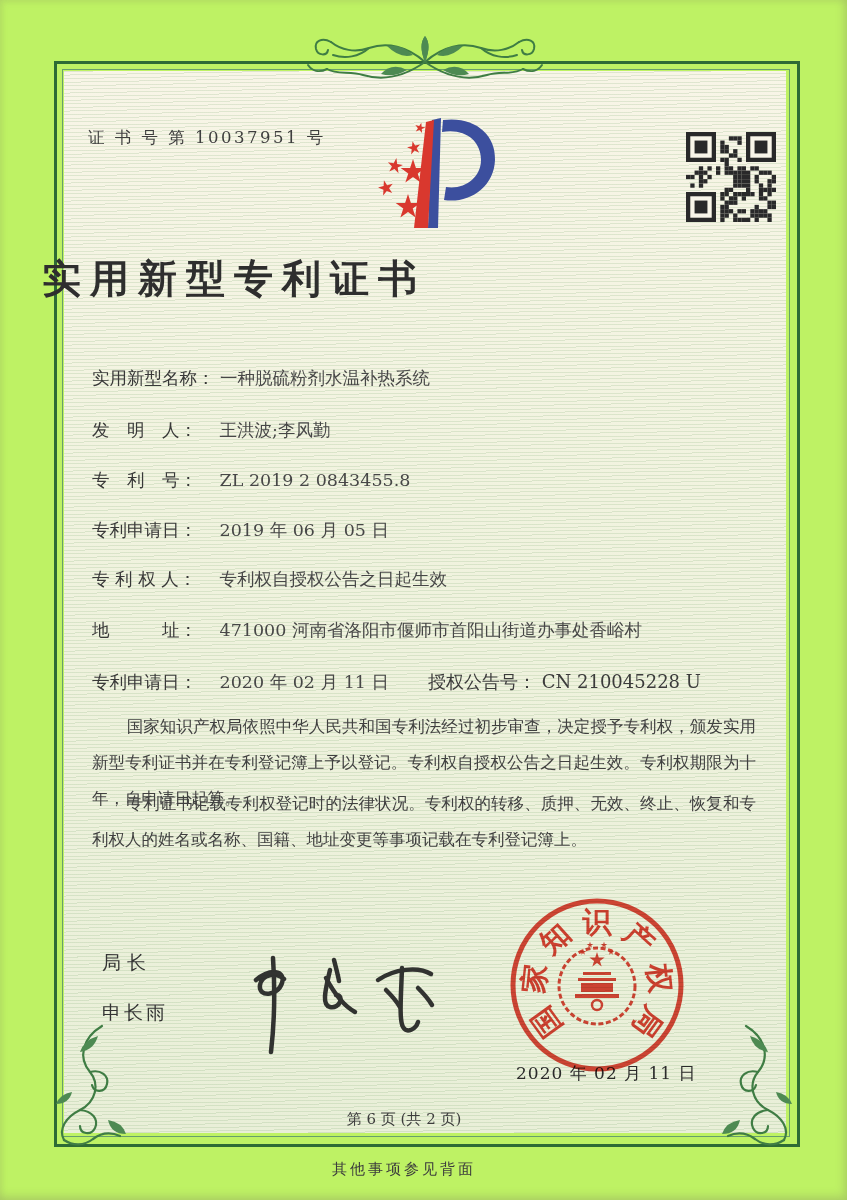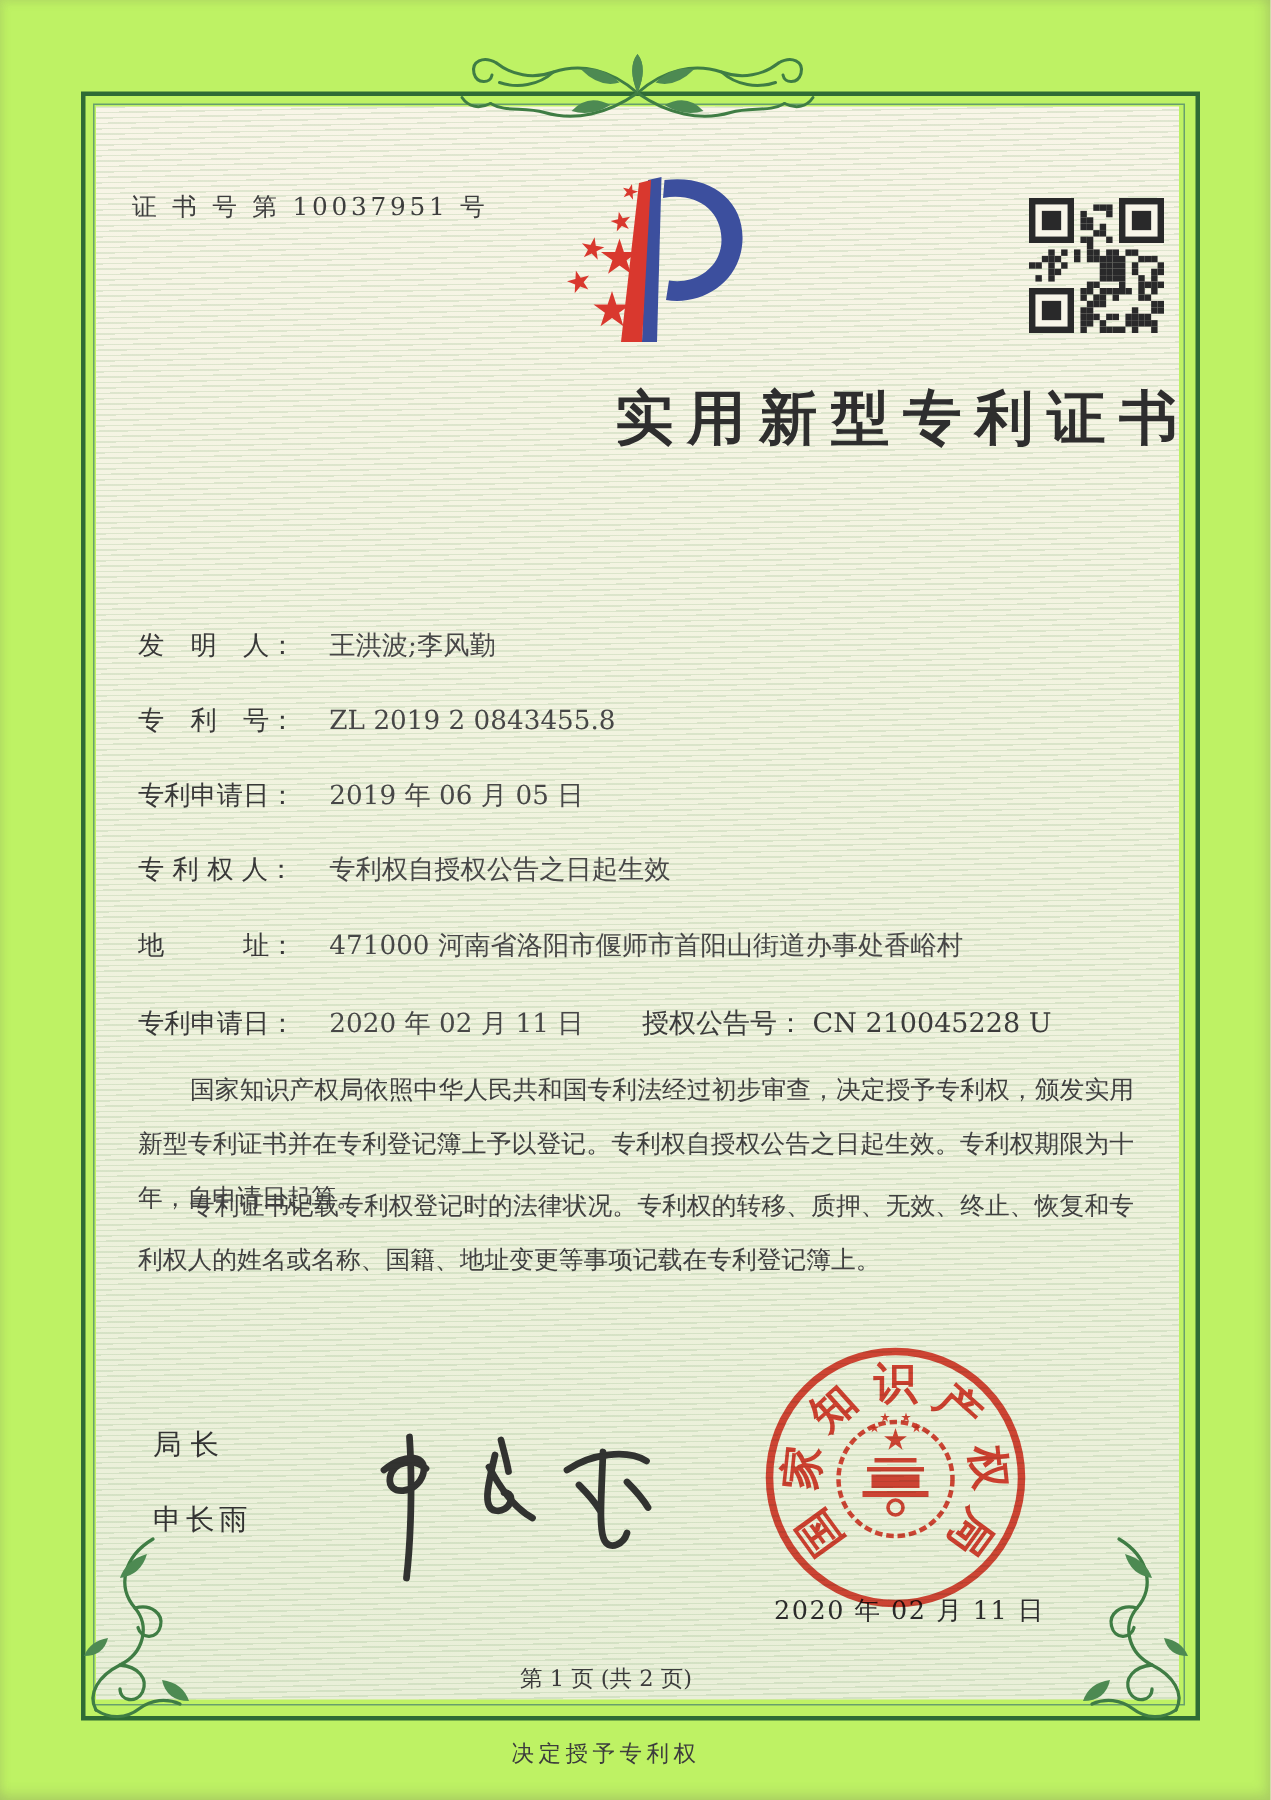--- a/index.html
+++ b/index.html
@@ -10,21 +10,21 @@
   .abs{position:absolute;}
   
   .frame-outer{left:54px;top:61px;width:740px;height:1080px;border:3px solid #2e6b35;}
   .frame-inner{left:62px;top:69px;width:726px;height:1066px;border:1px solid #679f6c;}
   .guilloche{left:64px;top:71px;width:722px;height:1062px;
      background:
        repeating-linear-gradient(179deg, rgba(110,160,100,.18) 0 1px, rgba(110,160,100,0) 1px 3.6px),
        linear-gradient(180deg,#f8f5e7 0%,#f1f3df 40%,#e9efd8 100%);}
   
   .certno{left:88px;top:127px;font-size:16.5px;letter-spacing:2.5px;color:#3e3e3e;}
-  .title{left:54px;top:252px;width:740px;text-align:right;font-size:39px;font-weight:700;
+  .title{left:42px;top:252px;width:740px;text-align:left;font-size:39px;font-weight:700;
          letter-spacing:9px;color:#2e2e2e;}
   .row{left:92px;height:26px;font-size:17.5px;white-space:nowrap;}
   .row .lab{display:inline-block;min-width:122px;color:#383838;}
   .row .val{color:#474747;}
   .row2{left:428px;height:26px;font-size:18px;white-space:nowrap;}
   .para{left:92px;width:664px;font-size:16.5px;line-height:36px;text-align:justify;
         text-indent:2.1em;color:#404040;}
   .officer{left:102px;font-size:19px;letter-spacing:6px;color:#333;}
   .sealdate{left:516px;top:1062px;font-size:17px;letter-spacing:1px;color:#2b2b2b;z-index:3;}
   .pagefoot{left:54px;top:1110px;width:700px;text-align:center;font-size:15px;color:#3c3c3c;}
@@ -236,20 +236,24 @@
         <rect x="15" y="1" width="5" height="5" fill="#f8f5e9"></rect>
         <rect x="16" y="2" width="3" height="3"></rect>
         <rect x="0" y="14" width="7" height="7"></rect>
         <rect x="1" y="15" width="5" height="5" fill="#f8f5e9"></rect>
         <rect x="2" y="16" width="3" height="3"></rect>
       </g>
     </svg>
 
   <div class="abs title">实用新型专利证书</div>
 
+  <div class="abs row" style="top:366px">
+    <span class="lab">实用新型名称：</span>
+    <span class="val">一种脱硫粉剂水温补热系统</span>
+  </div>
   <div class="abs row" style="top:418px">
     <span class="lab">发　明　人：</span>
     <span class="val">王洪波;李风勤</span>
   </div>
   <div class="abs row" style="top:468px">
     <span class="lab">专　利　号：</span>
     <span class="val">ZL 2019 2 0843455.8</span>
   </div>
   <div class="abs row" style="top:518px">
     <span class="lab">专利申请日：</span>
@@ -306,16 +310,16 @@
         <rect x="76" y="88" width="38" height="3" stroke="none"></rect>
         <rect x="79" y="93" width="32" height="9" stroke="none"></rect>
         <rect x="73" y="104" width="44" height="4" stroke="none"></rect>
         <circle cx="95" cy="115" r="5" fill="none" stroke-width="2.4"></circle>
       </g>
     </svg>
   <span class="ringchar" style="transform: translate(-50%, -50%) rotate(-126deg) translate(0px, -62px);">国</span><span class="ringchar" style="transform: translate(-50%, -50%) rotate(-84deg) translate(0px, -62px);">家</span><span class="ringchar" style="transform: translate(-50%, -50%) rotate(-42deg) translate(0px, -62px);">知</span><span class="ringchar" style="transform: translate(-50%, -50%) rotate(0deg) translate(0px, -62px);">识</span><span class="ringchar" style="transform: translate(-50%, -50%) rotate(42deg) translate(0px, -62px);">产</span><span class="ringchar" style="transform: translate(-50%, -50%) rotate(84deg) translate(0px, -62px);">权</span><span class="ringchar" style="transform: translate(-50%, -50%) rotate(126deg) translate(0px, -62px);">局</span></div>
 
   <div class="abs sealdate">2020 年 02 月 11 日</div>
 
-  <div class="abs pagefoot">第 1 页 (共 2 页)</div>
-  <div class="abs backnote">决定授予专利权</div>
+  <div class="abs pagefoot">第 6 页 (共 2 页)</div>
+  <div class="abs backnote">其他事项参见背面</div>
 
 </div>
 
 </body></html>

